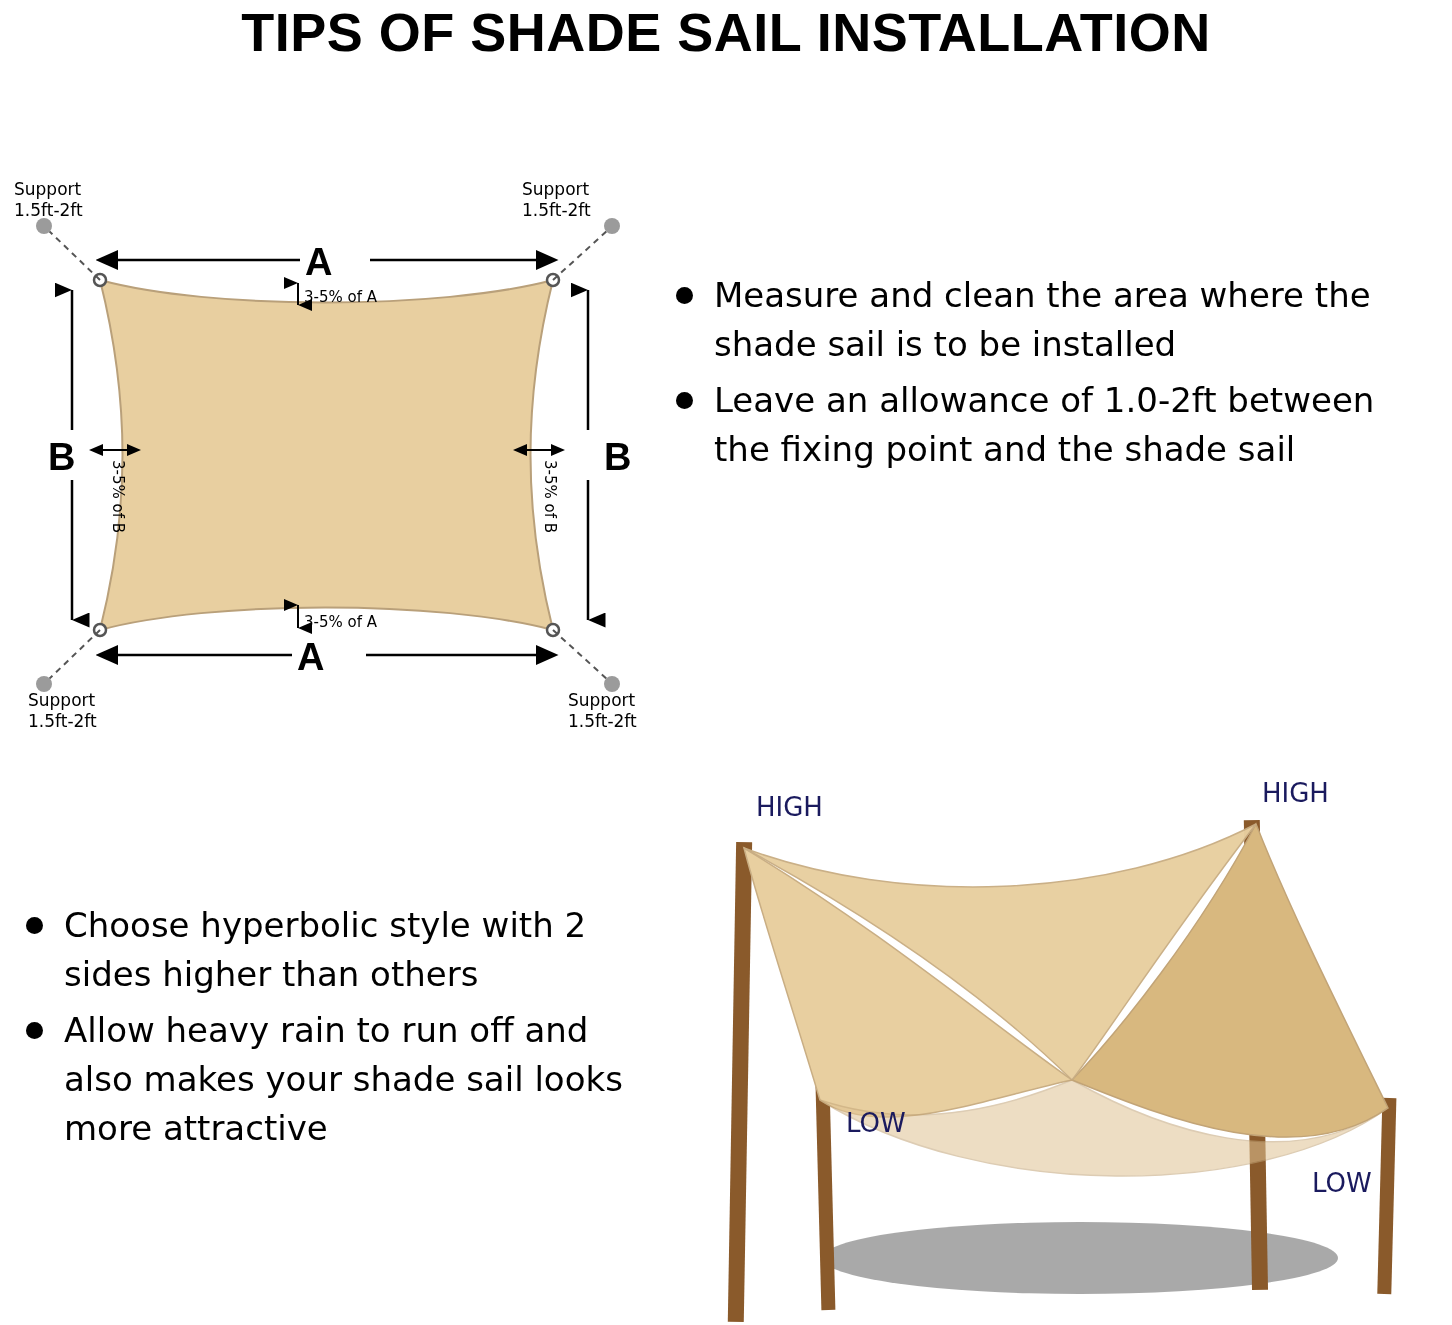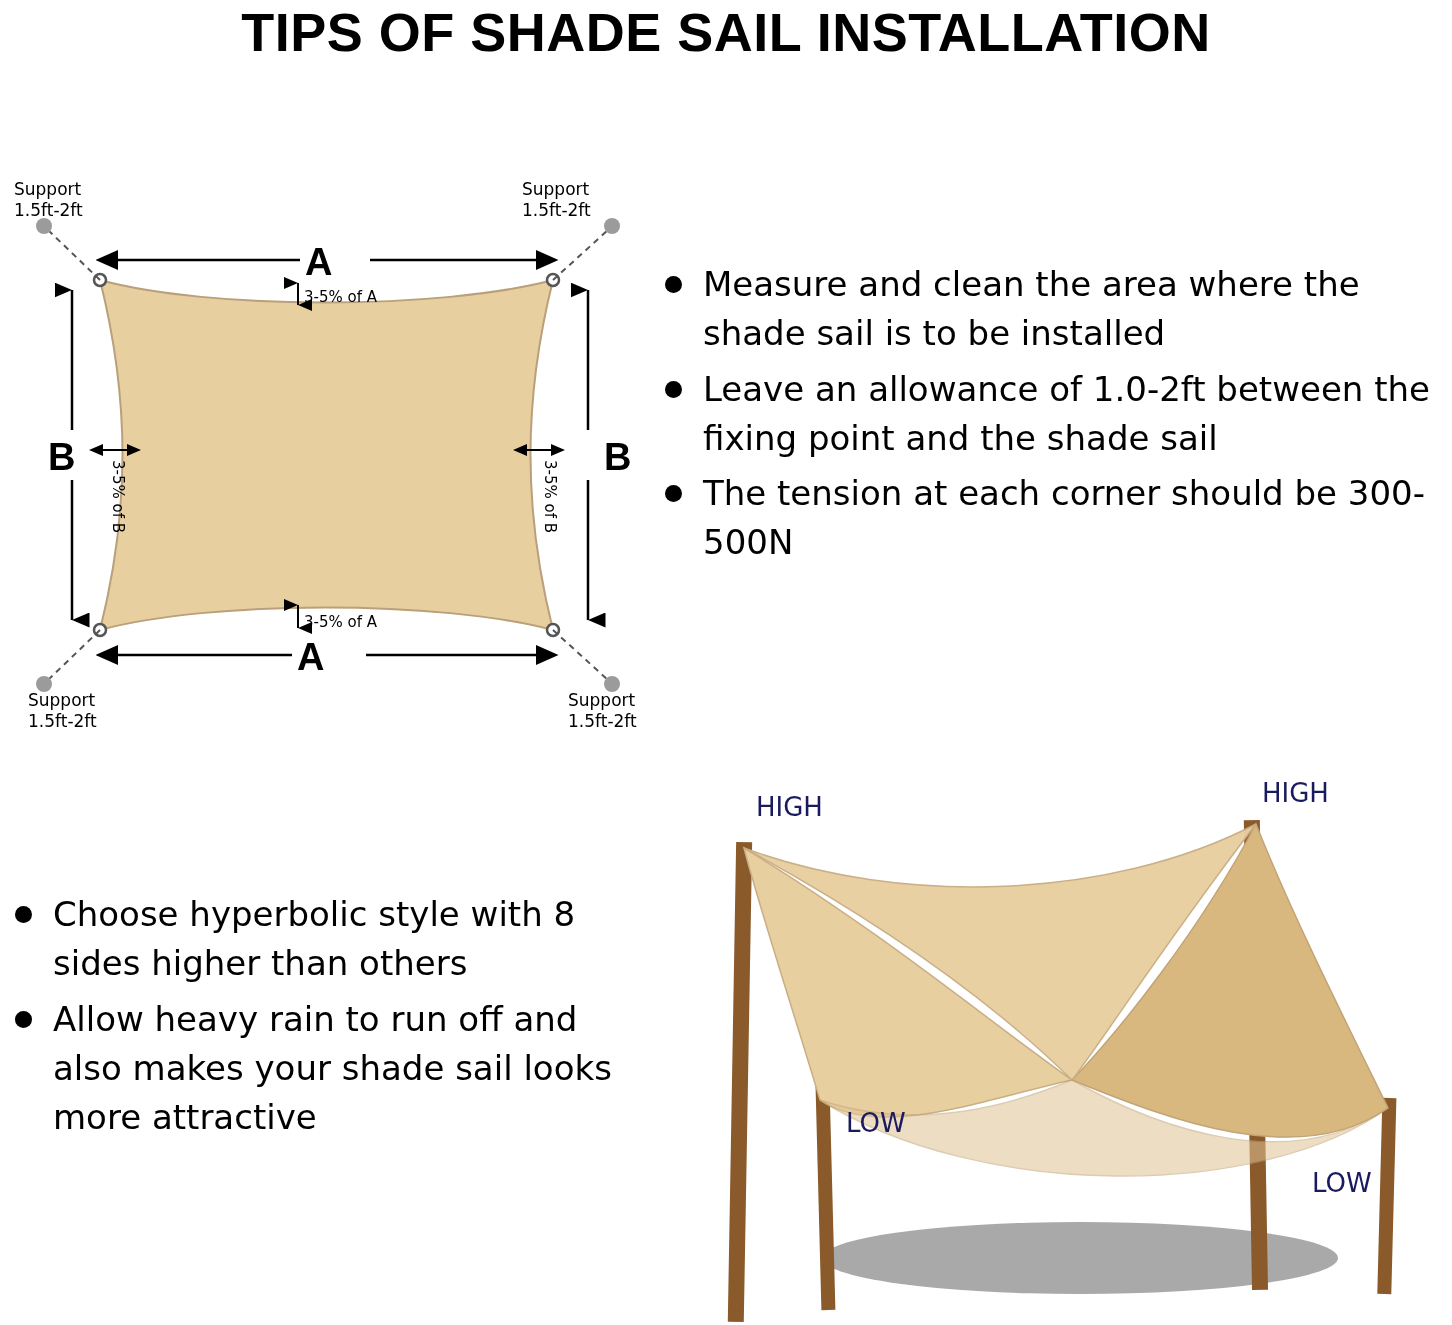--- a/index.html
+++ b/index.html
@@ -43,21 +43,21 @@
   }
   .bullets-top {
     position: absolute;
     left: 650px;
     top: 105px;
     width: 800px;
   }
 
   ul.bullet-list {
     list-style: none;
-    margin: 5px;
+    margin: 16px;
     padding: 0;
   }
   ul.bullet-list li {
     position: relative;
     padding-left: 48px;
     margin-bottom: 6px;
     font-size: 34px;
     line-height: 1.45;
     font-family: "DejaVu Sans", sans-serif;
     color: #000;
@@ -199,35 +199,31 @@
   <div class="bullets-top">
     <ul class="bullet-list">
       <li>
         <span class="dot"></span>
         <span>Measure and clean the area where the shade sail is to be installed</span>
       </li>
       <li>
         <span class="dot"></span>
         <span>Leave an allowance of 1.0-2ft between the fixing point and the shade sail</span>
       </li>
-      <li>
-        <span class="dot"></span>
-        <span>The tension at each corner should be 300-500N</span>
-      </li>
     </ul>
   </div>
 </div>
 
 <div class="bottom-section">
 
   <div class="bullets-bottom">
     <ul class="bullet-list">
       <li>
         <span class="dot"></span>
-        <span>Choose hyperbolic style with 8 sides higher than others</span>
+        <span>Choose hyperbolic style with 2 sides higher than others</span>
       </li>
       <li>
         <span class="dot"></span>
         <span>Allow heavy rain to run off and also makes your shade sail looks more attractive</span>
       </li>
     </ul>
   </div>
 
   <div class="diagram-sail">
     <svg width="812" height="545" viewBox="0 0 812 545">

